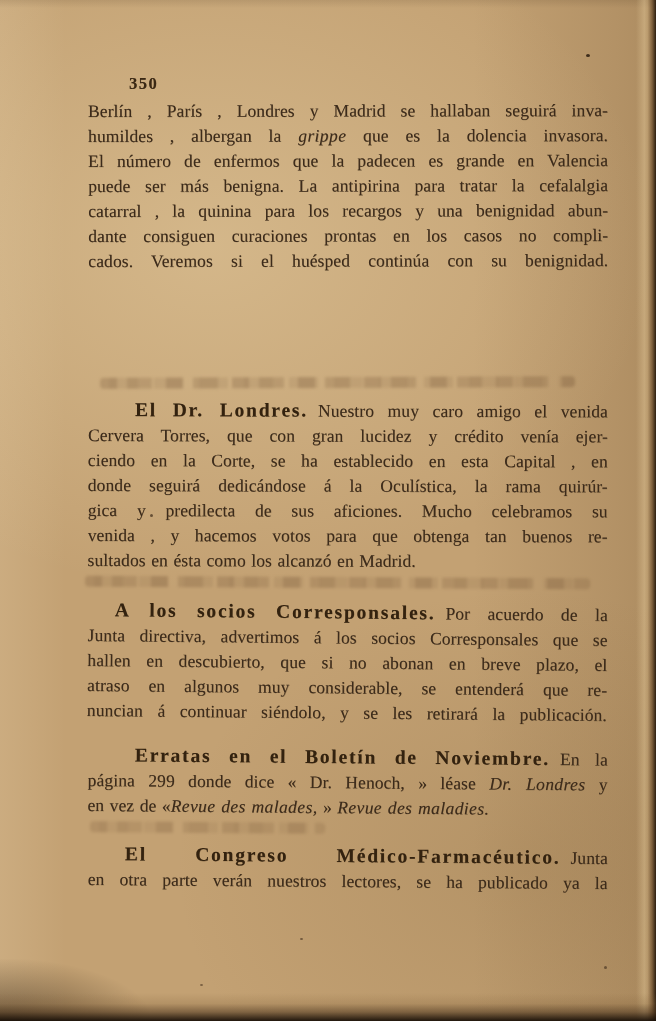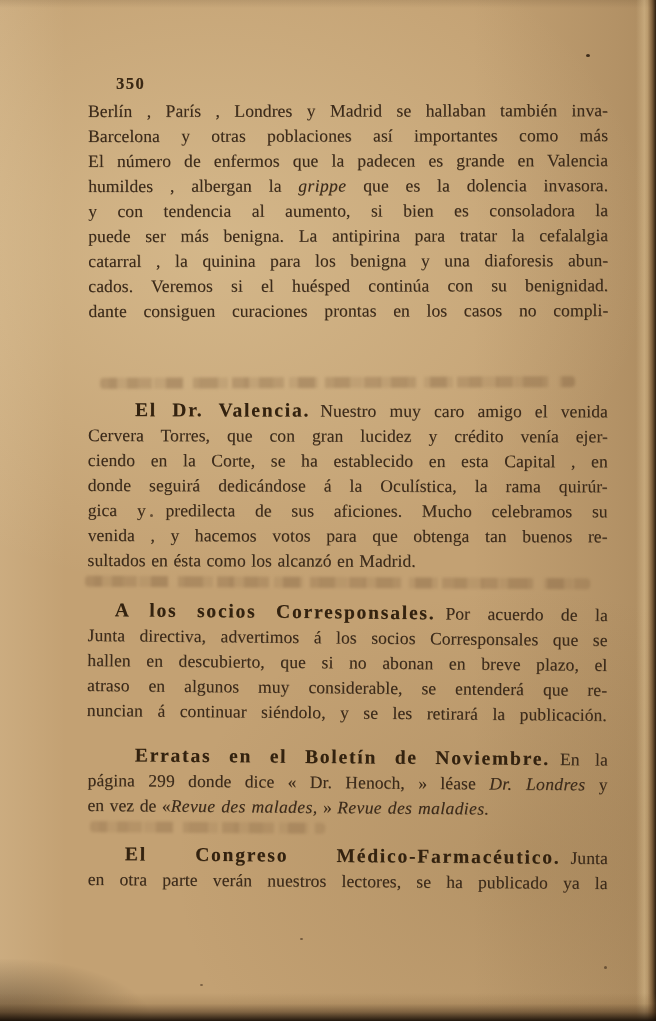--- a/index.html
+++ b/index.html
@@ -6,21 +6,21 @@
   .page{
     position:relative;width:656px;height:1021px;overflow:hidden;
     font-family:"Liberation Serif","DejaVu Serif",serif;
     background:
       radial-gradient(ellipse 620px 480px at 32% 24%, rgba(240,219,175,0.38), rgba(240,219,175,0) 72%),
       radial-gradient(ellipse 500px 400px at 80% 85%, rgba(120,90,50,0.20), rgba(120,90,50,0) 70%),
       linear-gradient(90deg, rgba(255,238,205,0.14) 0%, rgba(255,238,205,0) 10%, rgba(0,0,0,0) 72%, rgba(95,66,33,0.16) 94%, rgba(95,66,33,0.22) 100%),
       #c3a173;
   }
   .pagenum{
-    position:absolute;left:116px;top:74px;
+    position:absolute;left:129px;top:74px;
     font-weight:bold;font-size:16.5px;letter-spacing:1.5px;color:#3a2814;
     text-shadow:0.3px 0.3px 0.6px rgba(58,40,20,0.45);
   }
   .para{
     position:absolute;left:88px;width:520px;color:#3c2b1b;
     font-size:17.5px;letter-spacing:0.1px;word-spacing:1px;
     text-shadow:0.3px 0.3px 0.6px rgba(58,40,20,0.40);
     transform-origin:left top;
   }
   .p1{top:99px;transform:rotate(-0.1deg);}
@@ -76,33 +76,31 @@
   }
 </style>
 </head>
 <body>
 
 <div class="page">
 
   <div class="pagenum">350</div>
 
   <section class="para p1">
-    <div class="line">Berlín , París , Londres y Madrid se hallaban también inva-</div>
-    <div class="line">Barcelona y otras poblaciones así importantes como más</div>
+    <div class="line">Berlín , París , Londres y Madrid se hallaban seguirá inva-</div>
+    <div class="line"><span>humildes , albergan la </span><span class="it">grippe</span><span> que es la dolencia invasora.</span></div>
     <div class="line">El número de enfermos que la padecen es grande en Valencia</div>
-    <div class="line"><span>humildes , albergan la </span><span class="it">grippe</span><span> que es la dolencia invasora.</span></div>
-    <div class="line">y con tendencia al aumento, si bien es consoladora la</div>
     <div class="line">puede ser más benigna. La antipirina para tratar la cefalalgia</div>
-    <div class="line">catarral , la quinina para los benigna y una diaforesis abun-</div>
+    <div class="line">catarral , la quinina para los recargos y una benignidad abun-</div>
+    <div class="line">dante consiguen curaciones prontas en los casos no compli-</div>
     <div class="line">cados. Veremos si el huésped continúa con su benignidad.</div>
-    <div class="line">dante consiguen curaciones prontas en los casos no compli-</div>
   </section>
 
   <section class="para p2">
-    <div class="line ind47"><span class="hd">El Dr. Valencia.</span><span>Nuestro muy caro amigo el venida</span></div>
+    <div class="line ind47"><span class="hd">El Dr. Londres.</span><span>Nuestro muy caro amigo el venida</span></div>
     <div class="line">Cervera Torres, que con gran lucidez y crédito venía ejer-</div>
     <div class="line">ciendo en la Corte, se ha establecido en esta Capital , en</div>
     <div class="line">donde seguirá dedicándose á la Oculística, la rama quirúr-</div>
     <div class="line">gica y predilecta de sus aficiones. Mucho celebramos su</div>
     <div class="line">venida , y hacemos votos para que obtenga tan buenos re-</div>
     <div class="line short">sultados en ésta como los alcanzó en Madrid.</div>
   </section>
 
   <section class="para p3">
     <div class="line ind27"><span class="hd">A los socios Corresponsales.</span><span>Por acuerdo de la</span></div>

